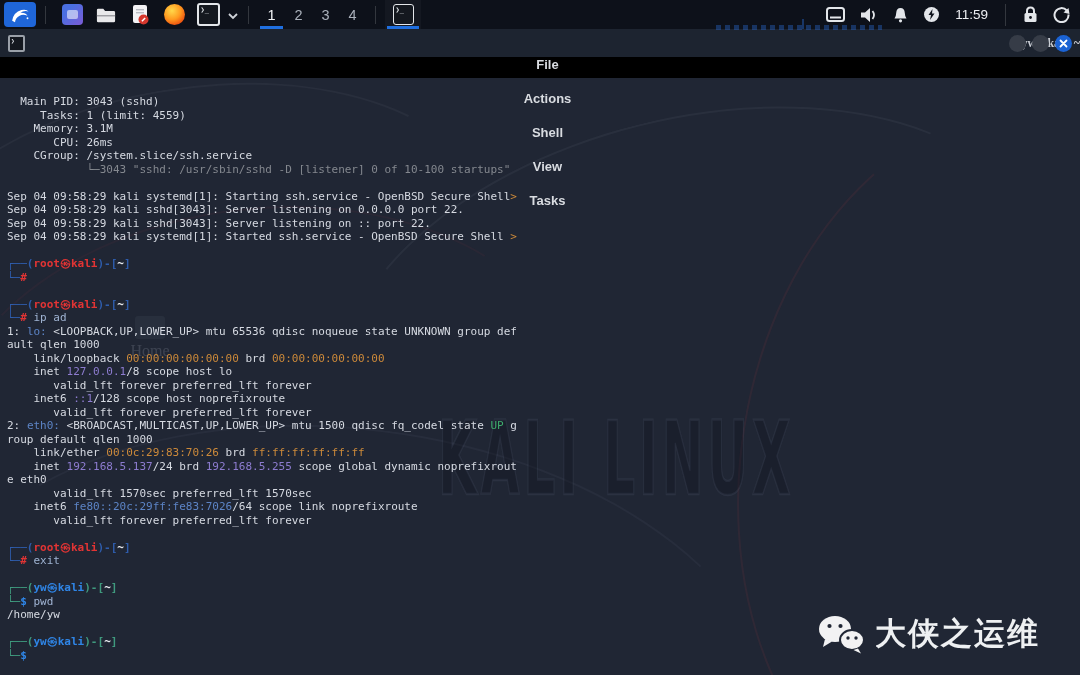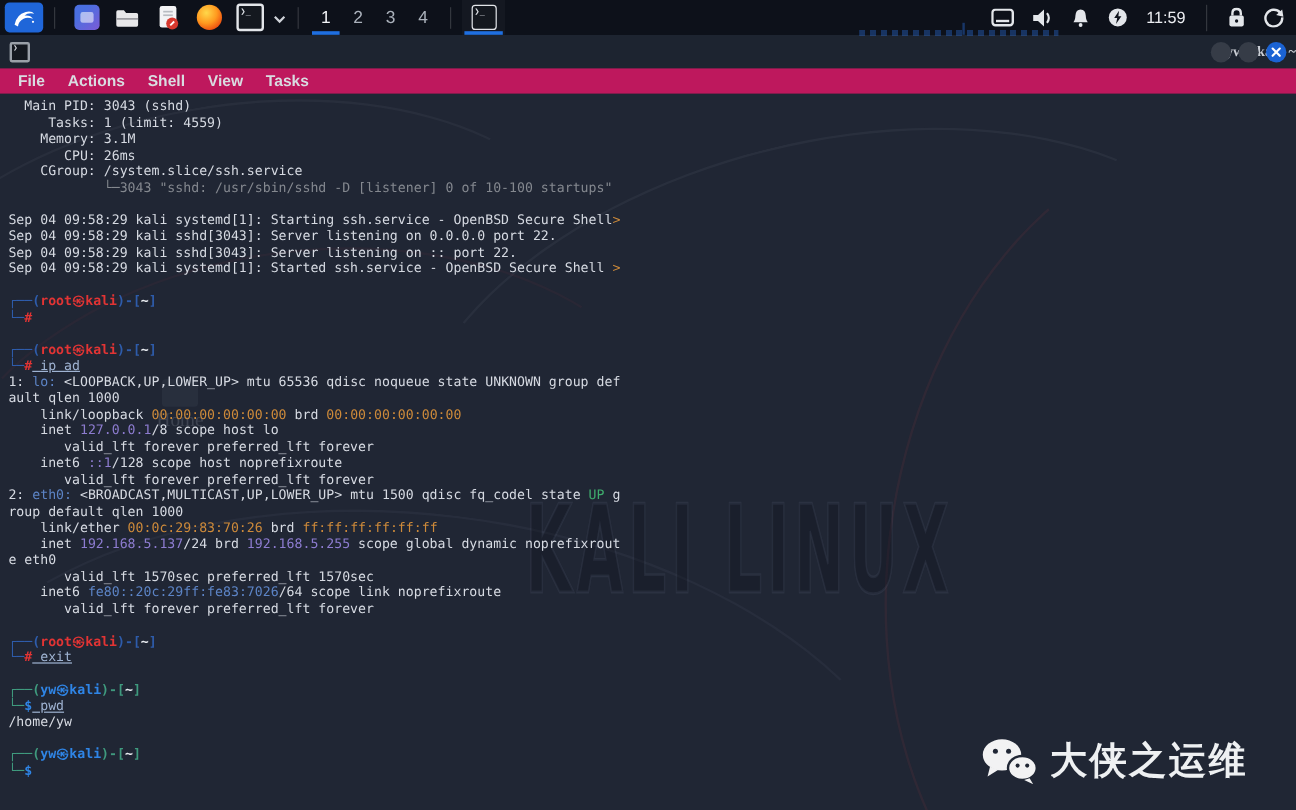--- a/index.html
+++ b/index.html
@@ -45,55 +45,55 @@
               padding:0 8px; z-index:10; }
   .tb-title { position:absolute; left:0; right:0; text-align:right; color:#c9cdd4;
               font-weight:bold; font-size:12px;font-family:Liberation Serif, serif; }
   .tb-icon { width:17px; height:17px; background:#14181f; border:2px solid #9aa0a8; border-radius:2px;
              color:#dfe3e8; font-family:"DejaVu Sans Mono",monospace; font-size:6px; line-height:7px;
              padding:0 0 0 1px; }
   .tb-btns { margin-left:auto; display:flex; gap:6px; z-index:11; }
   .tb-circle { width:17px; height:17px; border-radius:50%; background:#363c47;
                display:flex; align-items:center; justify-content:center; }
   .tb-circle.close { background:#1b63d4; }
-  .menubar { position:relative; height:21px; background:#be185d; display:flex; align-items:center;
-             gap:19px; padding-left:15px; z-index:10; }
+  .menubar { position:relative; height:21px; background:#000000; display:flex; align-items:center;
+             gap:19px; padding-left:15px; z-index:10;flex-direction:column; }
   .menu-item { color:#d9dce1; font-size:13px; font-weight:bold; }
 
   
   .terminal { position:relative; width:100%; height:597px; background:#202634; overflow:hidden; }
   .wall { position:absolute; inset:0; overflow:hidden; z-index:0; }
   .curve { position:absolute; border:2px solid transparent; border-radius:50%; }
   .ghost-title { position:absolute; left:438px; top:322px; font-family:"DejaVu Sans",sans-serif;
         font-weight:800; font-size:86px; letter-spacing:7px; white-space:nowrap;
         transform:scale(0.58,1.18); transform-origin:left top;
         color:rgba(12,16,26,0.30); -webkit-text-stroke:2px rgba(150,165,195,0.09); }
   .ghost-quote { position:absolute; left:497px; top:441px; font-family:"DejaVu Sans Mono",monospace;
         font-weight:bold; font-size:15px; letter-spacing:3px; color:rgba(195,205,220,0.10); white-space:nowrap; }
   .ghost-home { position:absolute; left:128px; top:238px; width:44px; text-align:center; }
   .ghost-home .folder { width:30px; height:23px; margin:0 auto 3px; border-radius:3px;
         background:rgba(200,212,230,0.05); }
   .ghost-home .lbl { font-size:16px; color:rgba(215,224,238,0.16);font-family:Liberation Serif, serif; }
 
-  .term-text { position:relative; z-index:2; padding:4px 0 0 7px;
+  .term-text { position:relative; z-index:2; padding:17px 0 0 7px;
         font-family:"DejaVu Sans Mono",monospace; font-size:11px; line-height:13.5px;
         white-space:pre; color:#d6dae2; }
   .tline { height:13.5px; }
   .c-fg     { color:#d6dae2; }
   .c-dim    { color:#84888f; }
   .c-orange { color:#cd8a3a; }
   .c-purple { color:#8d7cd0;text-align:right; }
   .c-blue   { color:#5c84c6; }
   .c-green  { color:#3fae6e; }
   .c-red    { color:#e23434; font-weight:bold; }
   .c-bframe { color:#2e5cab; font-weight:bold; }
   .c-gframe { color:#3f9a7e; font-weight:bold; }
   .c-buser  { color:#2f85e6; font-weight:bold; }
   .c-tilde  { color:#eaedf2; font-weight:bold; }
-  .c-cmd    { color:#9fb3d2;text-decoration:underline; }
+  .c-cmd    { color:#9fb3d2; }
 
   
   .watermark { position:absolute; right:40px; bottom:20px; display:flex; align-items:center; gap:10px; z-index:20; }
   .wm-text { color:#eef0f2; font-size:31px; font-weight:bold; letter-spacing:2px;
              font-family:"DejaVu Sans",sans-serif; }
 
   svg { display:block; }
 </style>
 </head>
 <body>

